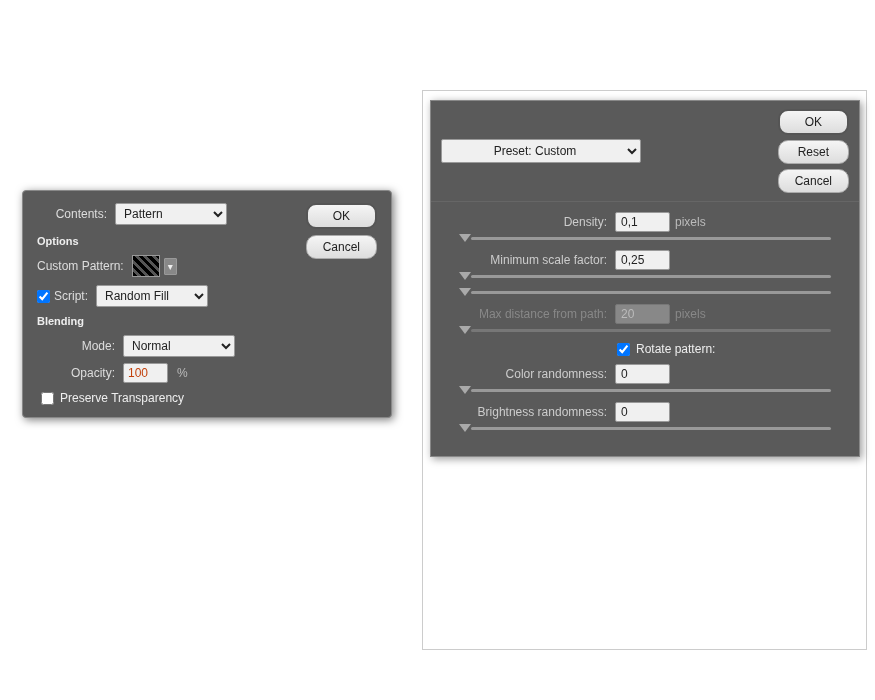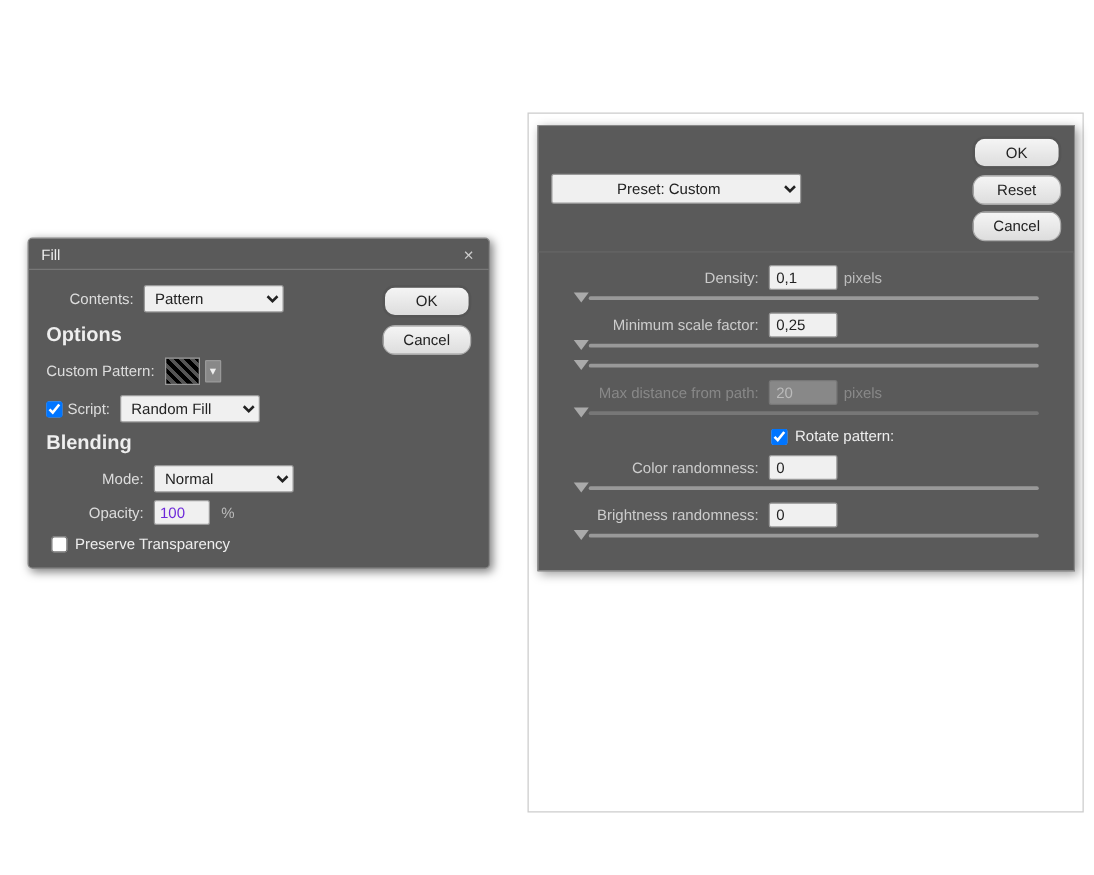--- a/index.html
+++ b/index.html
@@ -77,21 +77,21 @@
       color: #222;
       border: 1px solid #999;
       padding: 2px 4px;
       font-size: 12px;
       border-radius: 2px;
       width: 112px;
       -webkit-appearance: auto;
     }
     .section-header {
       color: #eee;
-      font-size: 16px;
+      font-size: 11px;
       font-weight: bold;
       margin: 8px 0 8px 0;
     }
     .options-section { margin-bottom: 4px; }
     .custom-pattern-row {
       display: flex;
       align-items: center;
       margin-bottom: 8px;
     }
     .pattern-thumb {
@@ -145,21 +145,21 @@
     }
     .opacity-row {
       display: flex;
       align-items: center;
       margin-bottom: 8px;
       margin-left: 8px;
     }
     .opacity-input {
       width: 45px;
       background: #f0f0f0;
-      color: #6d28d9;
+      color: #c2410c;
       border: 1px solid #999;
       padding: 2px 4px;
       font-size: 12px;
       border-radius: 2px;
       margin-right: 4px;
     }
     .preserve-row {
       display: flex;
       align-items: center;
       margin-left: 4px;
@@ -294,24 +294,20 @@
       background: #fff;
       border: 1px solid #ccc;
     }
   </style>
 </head>
 <body>
 
 <div class="bg-white"></div>
 
 <div class="fill-dialog">
-  <div class="fill-dialog-titlebar">
-    <span class="fill-dialog-title">Fill</span>
-    <button class="close-btn">×</button>
-  </div>
   <div class="fill-dialog-body">
     <div class="fill-dialog-left">
 
       <div class="field-row">
         <span class="field-label">Contents:</span>
         <select class="field-select">
           <option>Pattern</option>
         </select>
       </div>
 

